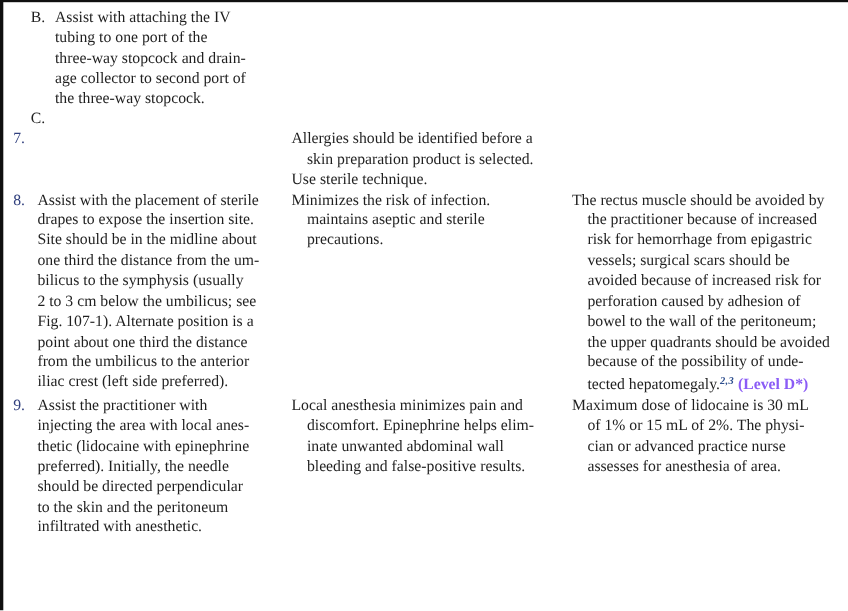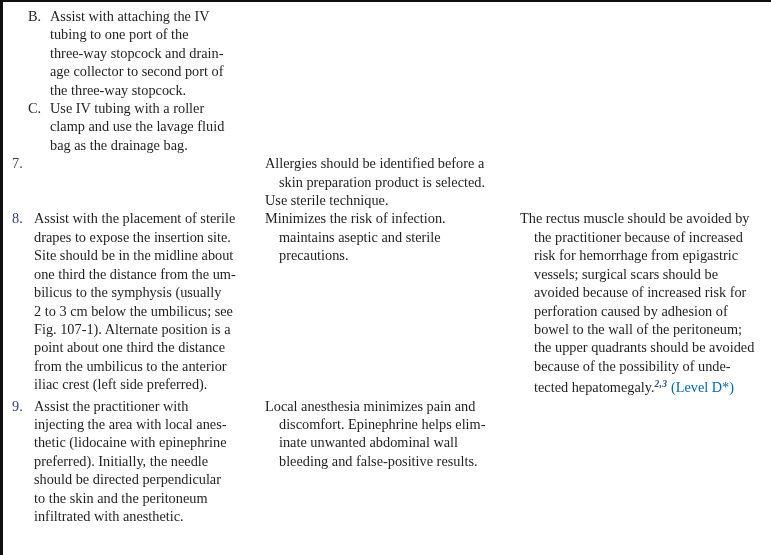--- a/index.html
+++ b/index.html
@@ -36,42 +36,39 @@
   .or-label { margin-left: 16px; font-weight: bold; }
   .hang { padding-left: 14px; text-indent: -14px; }
   .ref {
     color: #2e4f8e;
     font-weight: bold;
     font-size: 9.5px;
     vertical-align: 5px;
     letter-spacing: 0.3px;
     font-style: italic;
   }
-  .level { color: #0369a1; font-weight: normal; }
+  .level { color: #8b5cf6; font-weight: bold; }
 </style>
 </head>
 <body>
 
 <div class="page">
 
   <div class="grid-row">
     <div class="cell">
       <div class="step-item letter-item">
         <span class="letter-marker">B.</span>
         <span class="pre">Assist with attaching the IV
 tubing to one port of the
 three-way stopcock and drain-
 age collector to second port of
 the three-way stopcock.</span>
       </div>
       <div class="step-item letter-item">
         <span class="letter-marker">C.</span>
-        <span class="pre">Use IV tubing with a roller
-clamp and use the lavage fluid
-bag as the drainage bag.</span>
       </div>
     </div>
     <div class="cell"></div>
     <div class="cell"></div>
   </div>
 
   <div class="grid-row">
     <div class="cell">
       <div class="step-item">
         <span class="num-marker">7.</span>
@@ -131,15 +128,21 @@
 to the skin and the peritoneum
 infiltrated with anesthetic.</span>
       </div>
     </div>
     <div class="cell">
       <div class="hang"><span class="pre">Local anesthesia minimizes pain and
 discomfort. Epinephrine helps elim-
 inate unwanted abdominal wall
 bleeding and false-positive results.</span></div>
     </div>
+    <div class="cell">
+      <div class="hang"><span class="pre">Maximum dose of lidocaine is 30 mL
+of 1% or 15 mL of 2%. The physi-
+cian or advanced practice nurse
+assesses for anesthesia of area.</span></div>
+    </div>
   </div>
 
 </div>
 
 </body></html>

